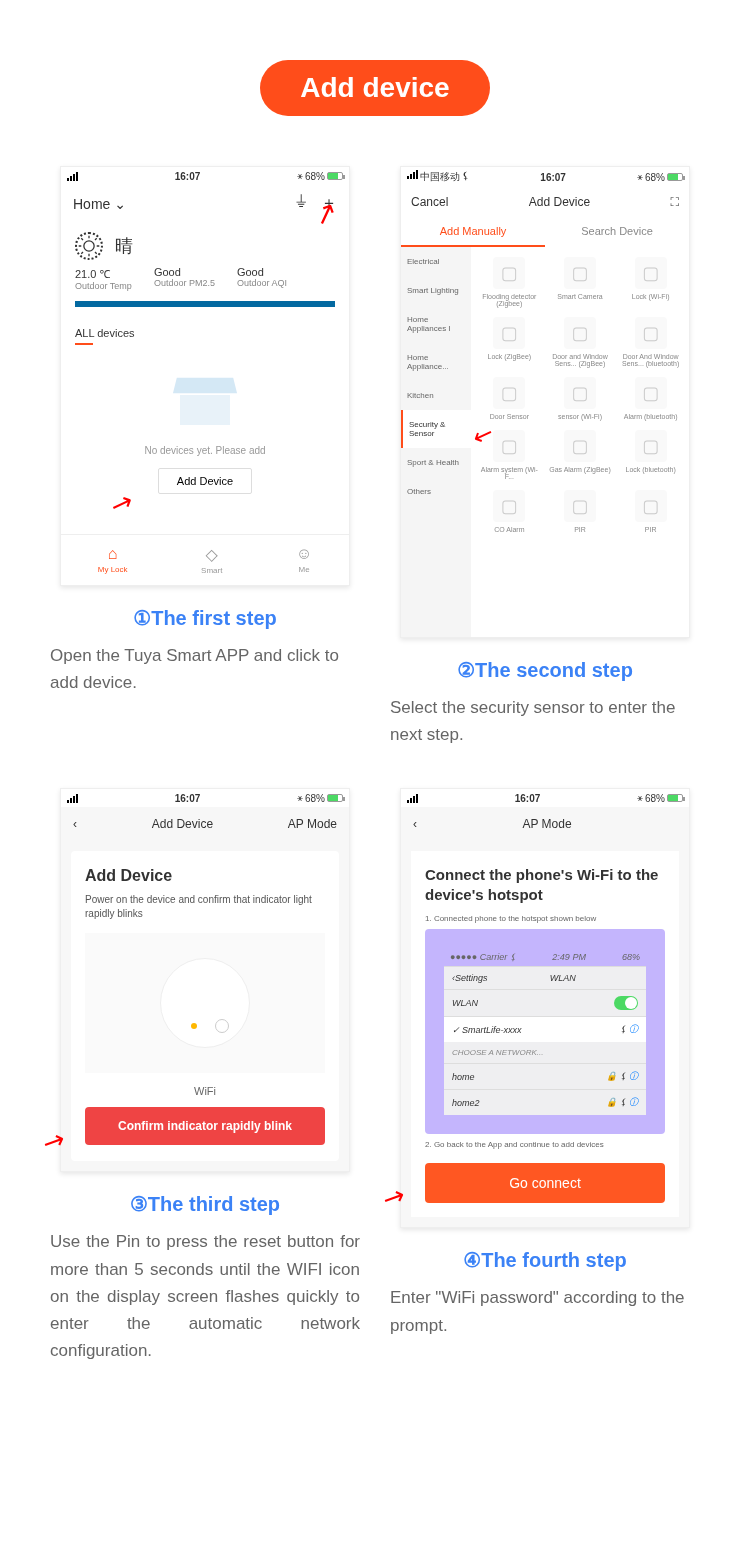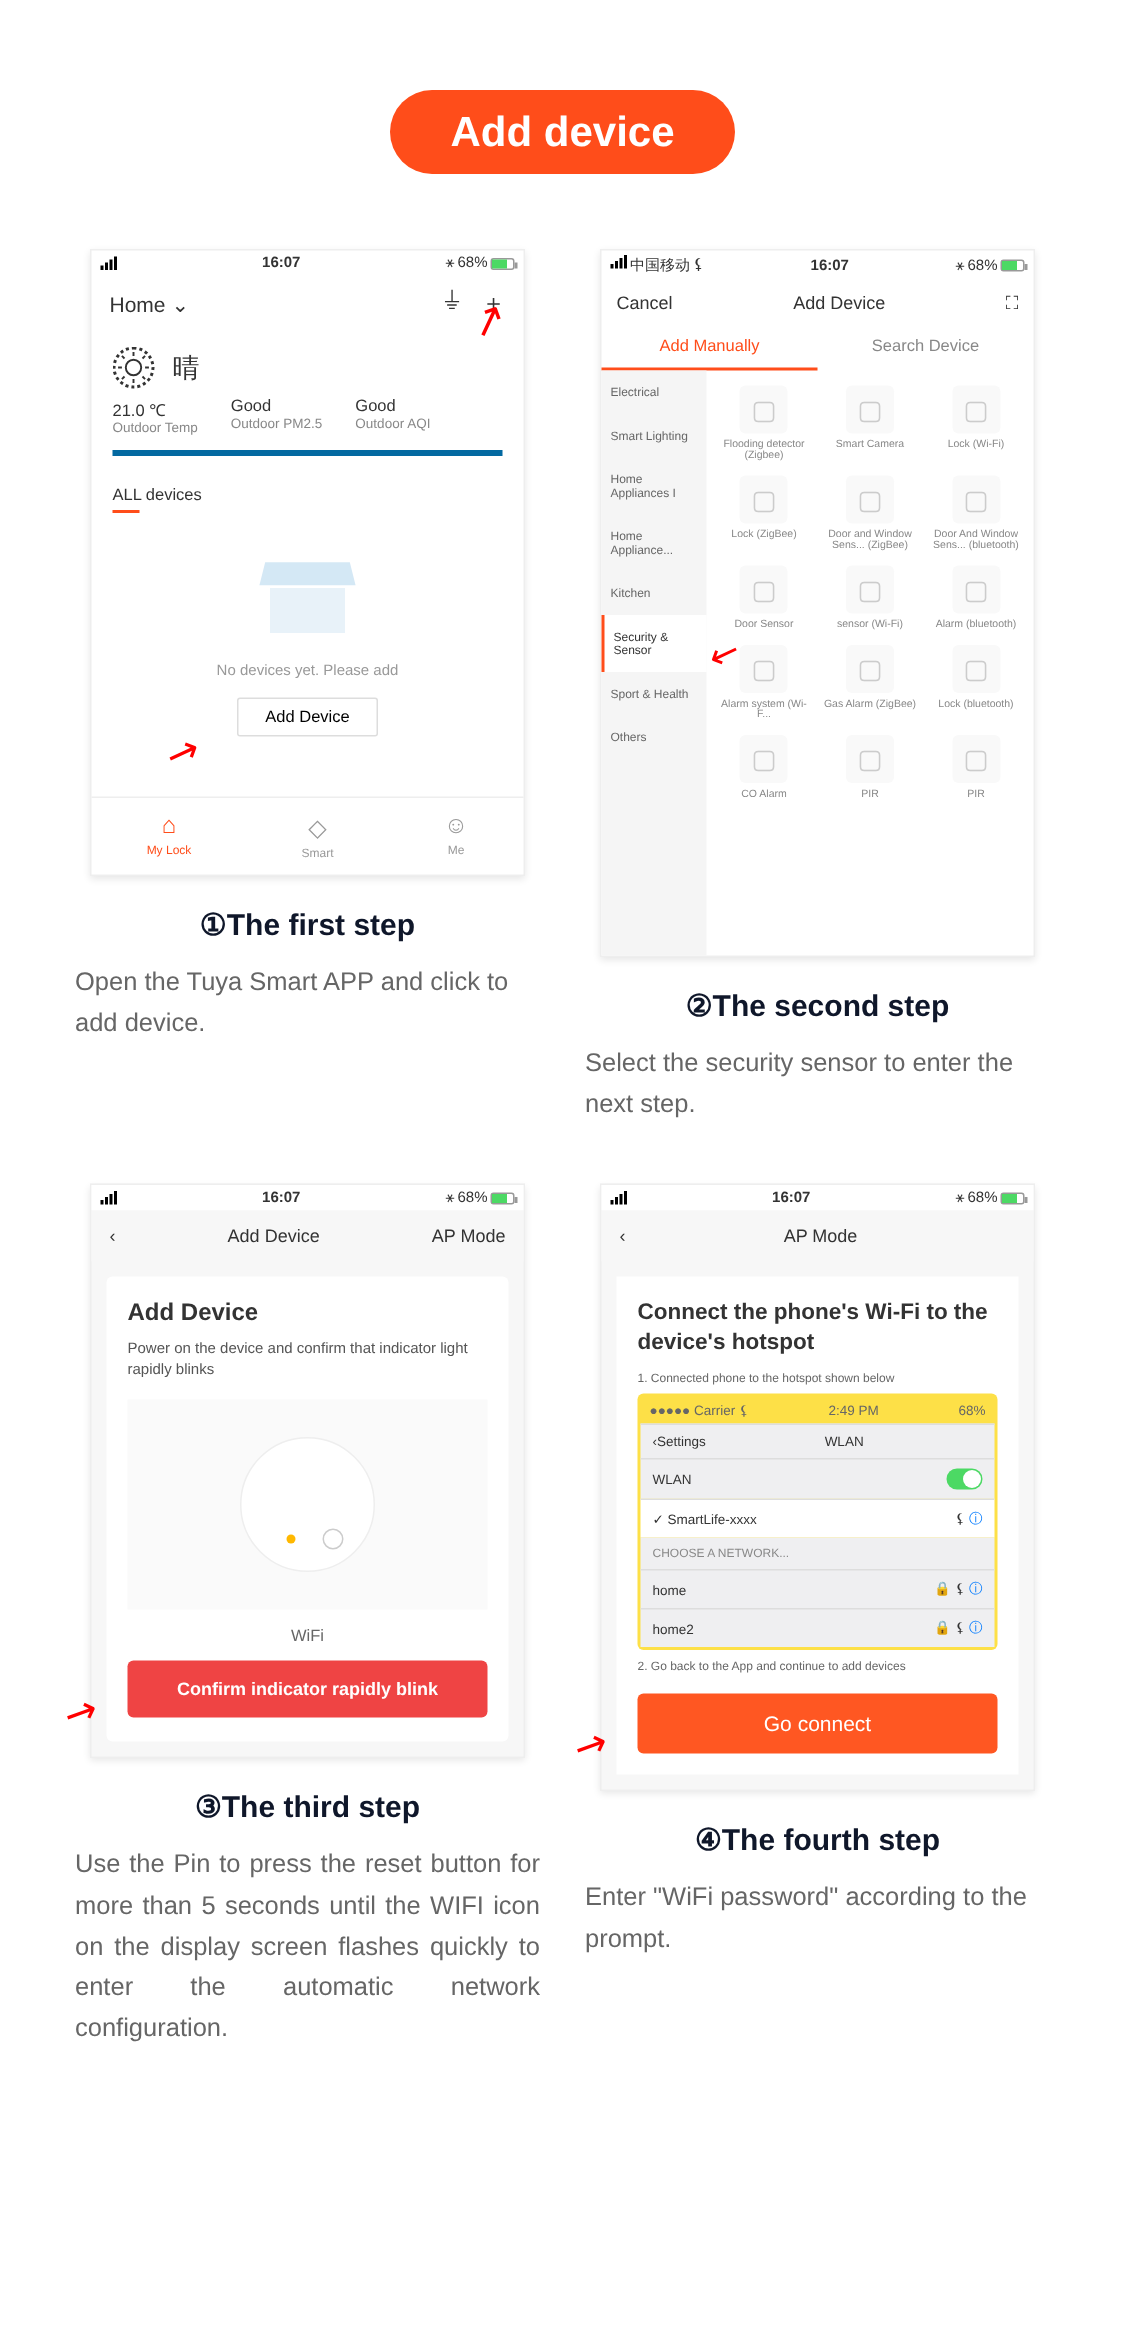--- a/index.html
+++ b/index.html
@@ -19,21 +19,21 @@
 .batt .fill { background:#4cd964; height:100%; width:68%; }
 
 
 .s1-header { display:flex; justify-content:space-between; align-items:center; padding:8px 12px; }
 .s1-home { font-size: 14px; font-weight: 500; }
 .s1-icons { display:flex; gap:14px; font-size:16px; }
 .s1-weather { padding: 10px 14px; }
 .s1-wrow { display:flex; align-items:center; gap:12px; margin-bottom:6px; }
 .sun { width:28px; height:28px; border-radius:50%; border:2px dotted #333; position:relative; }
 .s1-w2 { font-size:18px; font-weight:500; }
-.s1-stats { display:flex; gap:22px; font-size:9px; color:#888; border-bottom:4px solid #0369a1; padding-bottom:10px; }
+.s1-stats { display:flex; gap:22px; font-size:9px; color:#888; border-bottom:6px solid #0369a1; padding-bottom:10px; }
 .s1-stats .v { font-size:11px; color:#333; }
 .s1-all { padding:10px 14px 0; font-size:11px; }
 .s1-all .bar { width:18px; height:2px; background:#ff4d1a; margin-top:4px; }
 .s1-empty { text-align:center; padding:30px 0 20px; }
 .box3d { width:60px; height:50px; margin:0 auto 20px; position:relative; }
 .box3d .lid { position:absolute; width:60px; height:20px; background:#d4e8f5; transform:perspective(100px) rotateX(40deg); top:0; }
 .box3d .body { position:absolute; width:50px; height:30px; background:#e8f2f9; bottom:0; left:5px; }
 .s1-empty p { font-size:10px; color:#999; margin-bottom:12px; }
 .s1-addbtn { border:1px solid #ddd; background:#fff; padding:6px 18px; font-size:11px; border-radius:2px; }
 .s1-tabs { display:flex; justify-content:space-around; padding:10px 0; border-top:1px solid #eee; margin-top:20px; }
@@ -63,33 +63,33 @@
 .s3-img .circ { width:90px; height:90px; border-radius:50%; background:#fff; border:1px solid #eee; position:relative; }
 .s3-img .dot { position:absolute; width:6px; height:6px; border-radius:50%; background:#ffb800; bottom:18px; left:30px; }
 .s3-img .pwr { position:absolute; width:14px; height:14px; border:1px solid #ccc; border-radius:50%; bottom:14px; right:20px; }
 .s3-help { text-align:center; font-size:11px; color:#666; margin-bottom:10px; }
 .s3-btn { background:#ef4444; color:#fff; text-align:center; padding:12px; font-size:12px; font-weight:bold; border-radius:4px; }
 
 
 .s4-card { margin:10px; background:#fff; padding:14px; }
 .s4-card h3 { font-size:15px; font-weight:bold; line-height:1.3; margin-bottom:10px; }
 .s4-step { font-size:8px; color:#666; margin:6px 0; }
-.s4-wlan { background:#fde047; border-radius:4px; padding:2px; font-size:9px; }
+.s4-wlan { background:#c4b5fd; border-radius:4px; padding:19px; font-size:9px;font-style:italic; }
 .s4-wlan-hdr { display:flex; justify-content:space-between; padding:4px 6px; color:#666; }
 .s4-row { display:flex; justify-content:space-between; align-items:center; padding:6px 8px; background:#efeff1; border-top:1px solid #ddd; }
 .s4-row.white { background:#fff; }
 .s4-toggle { width:24px; height:14px; background:#4cd964; border-radius:8px; position:relative; }
 .s4-toggle::after { content:''; position:absolute; right:1px; top:1px; width:12px; height:12px; background:#fff; border-radius:50%; }
 .s4-sec { padding:6px 8px; font-size:8px; color:#888; background:#efeff1; }
 .s4-go { background:#ff5722; color:#fff; text-align:center; padding:12px; font-size:14px; border-radius:4px; margin-top:14px; }
 
 
 .arrow { position:absolute; color:#ff0000; font-size:32px; transform-origin:center; }
 
-.step-title { color:#0f172a; font-size:20px; font-weight:bold; text-align:center; margin:20px 0 12px; }
+.step-title { color:#3b82f6; font-size:20px; font-weight:bold; text-align:center; margin:20px 0 12px; }
 .step-desc { color:#666; font-size:17px; line-height:1.6; }
 .step-desc.justify { text-align:justify; }
 </style>
 </head>
 <body>
 
 <div class="title-pill">Add device</div>
 
 <div class="grid">
 

